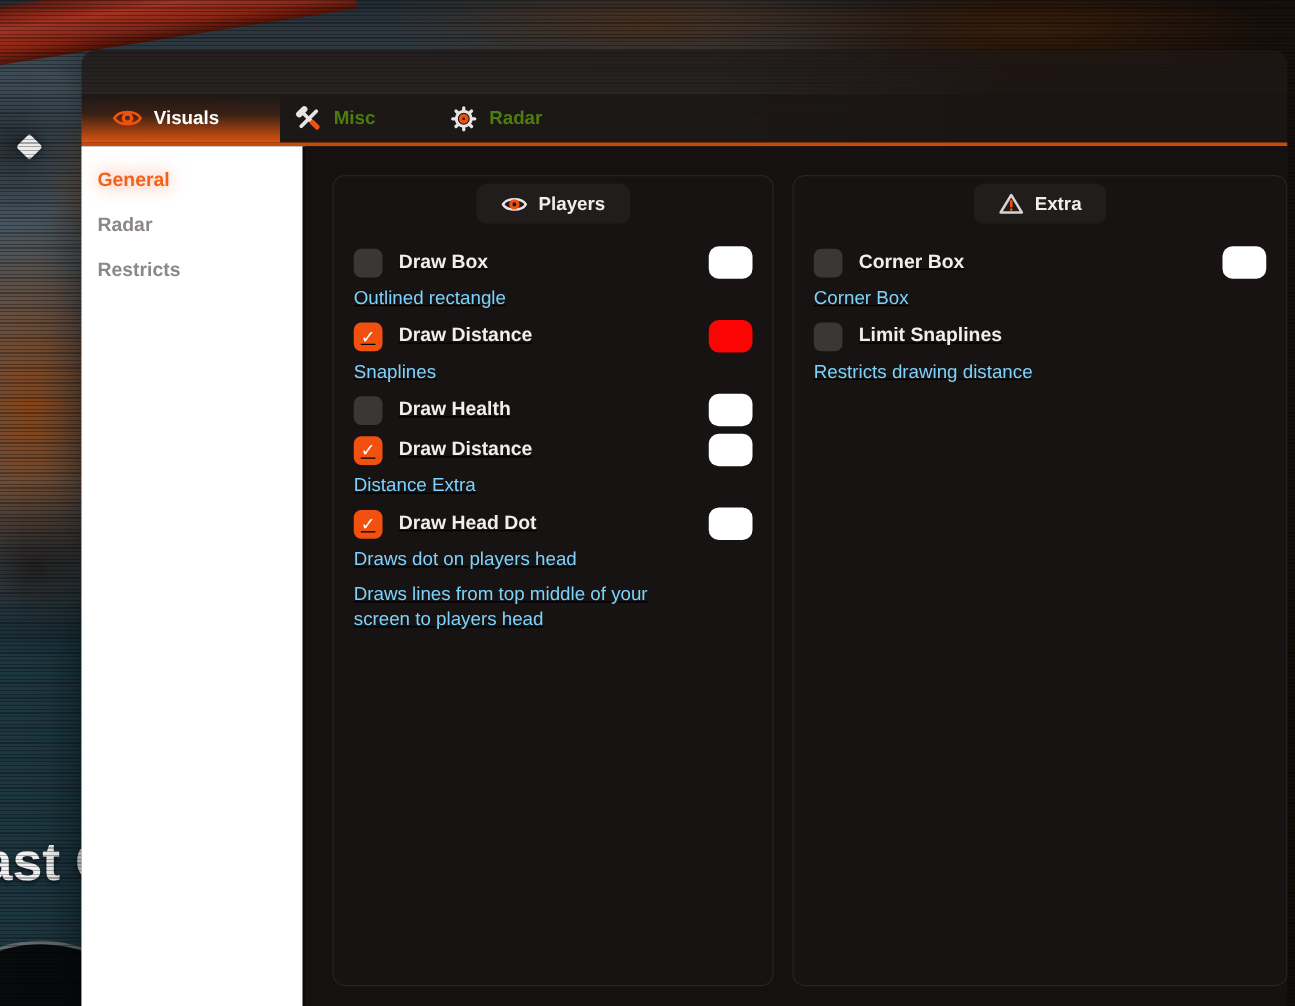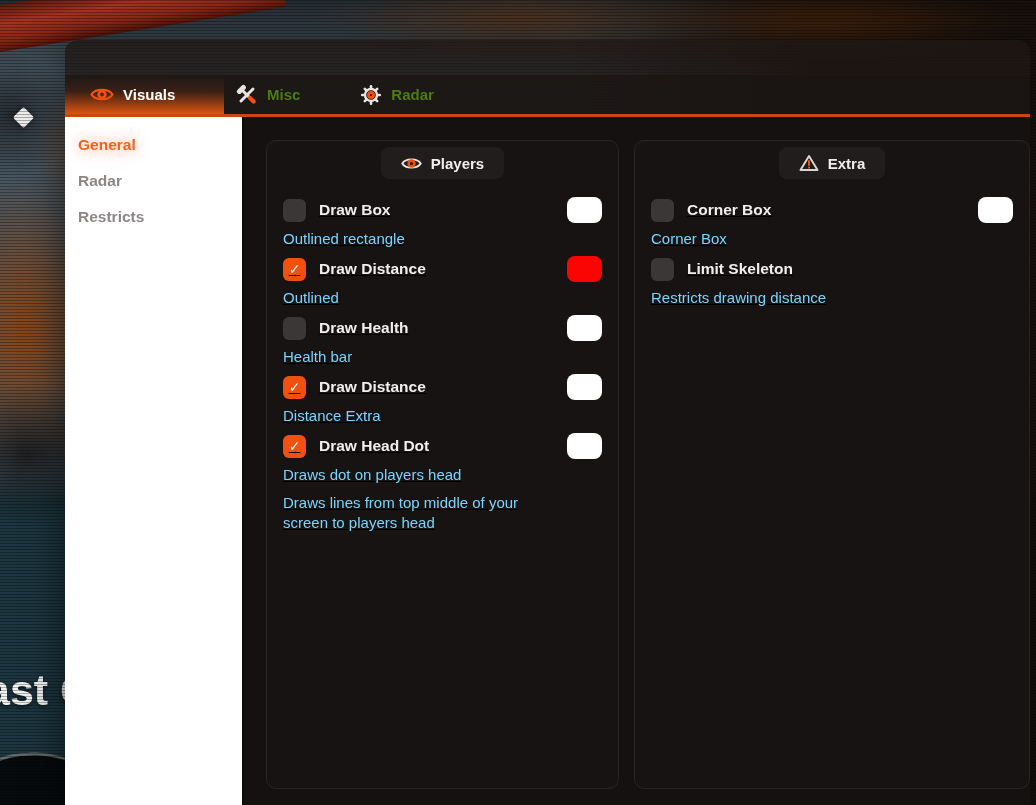--- a/index.html
+++ b/index.html
@@ -156,30 +156,29 @@
               </div>
               <div class="option-sub">Outlined rectangle</div>
             </div>
 
             <div class="option">
               <div class="option-main">
                 <div class="checkbox checked">✓</div>
                 <div class="option-label">Draw Distance</div>
                 <div class="swatch" style="background: rgb(251, 4, 4);"></div>
               </div>
-              <div class="option-sub">Outlined</div>
+              <div class="option-sub">Snaplines</div>
             </div>
 
             <div class="option">
               <div class="option-main">
                 <div class="checkbox"></div>
                 <div class="option-label">Draw Health</div>
                 <div class="swatch" style="background: rgb(255, 255, 255);"></div>
               </div>
-              <div class="option-sub">Health bar</div>
             </div>
 
             <div class="option">
               <div class="option-main">
                 <div class="checkbox checked">✓</div>
                 <div class="option-label">Draw Distance</div>
                 <div class="swatch" style="background: rgb(255, 255, 255);"></div>
               </div>
               <div class="option-sub">Distance Extra</div>
             </div>
@@ -218,21 +217,21 @@
                 <div class="checkbox"></div>
                 <div class="option-label">Corner Box</div>
                 <div class="swatch" style="background: rgb(255, 255, 255);"></div>
               </div>
               <div class="option-sub">Corner Box</div>
             </div>
 
             <div class="option">
               <div class="option-main">
                 <div class="checkbox"></div>
-                <div class="option-label">Limit Skeleton</div>
+                <div class="option-label">Limit Snaplines</div>
 
               </div>
               <div class="option-sub">Restricts drawing distance</div>
             </div>
 
           </div>
         </div>
 
       </div>
     </div>

